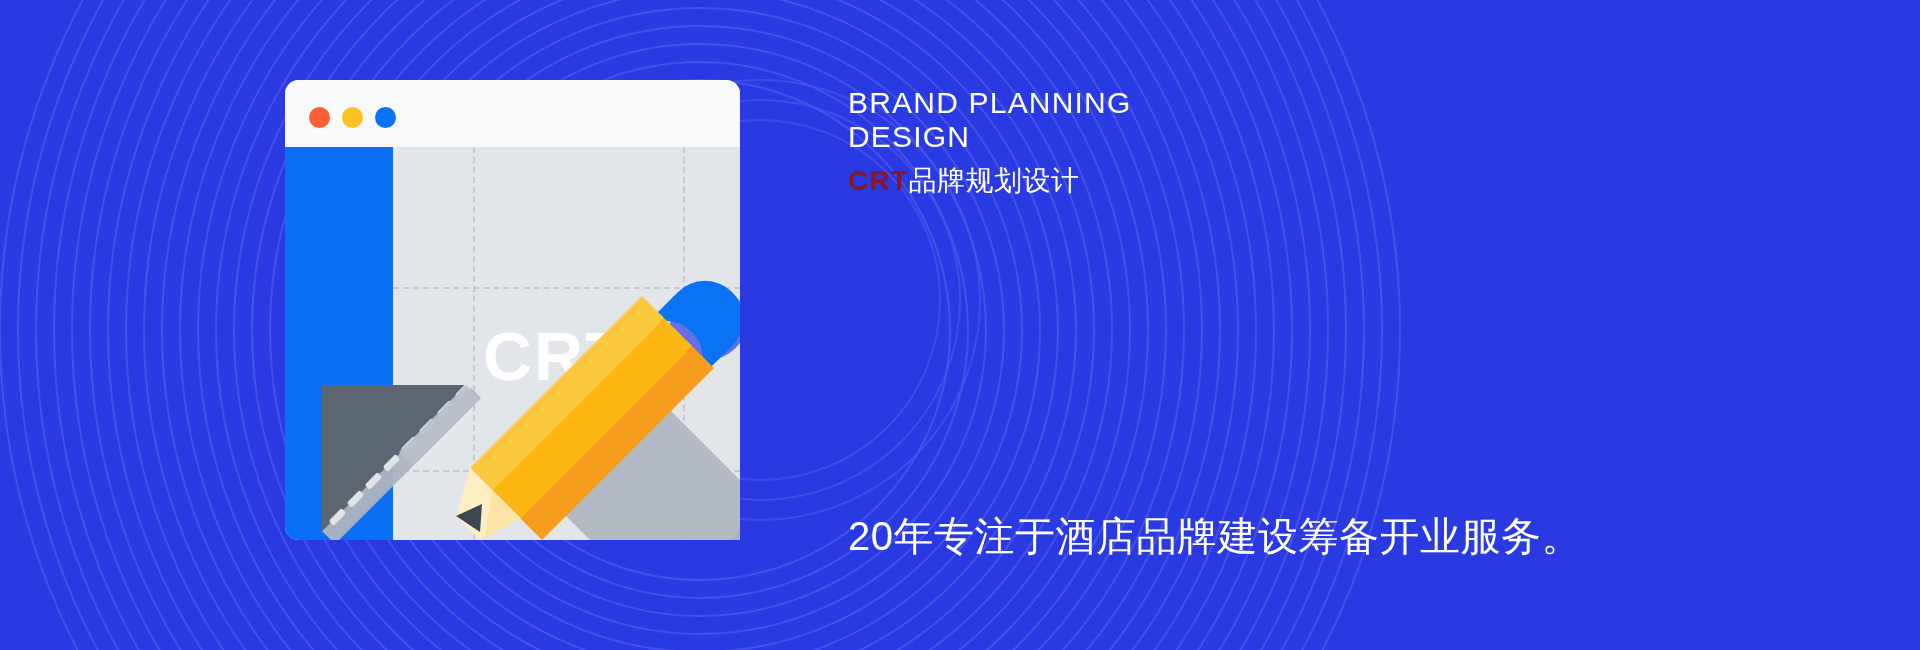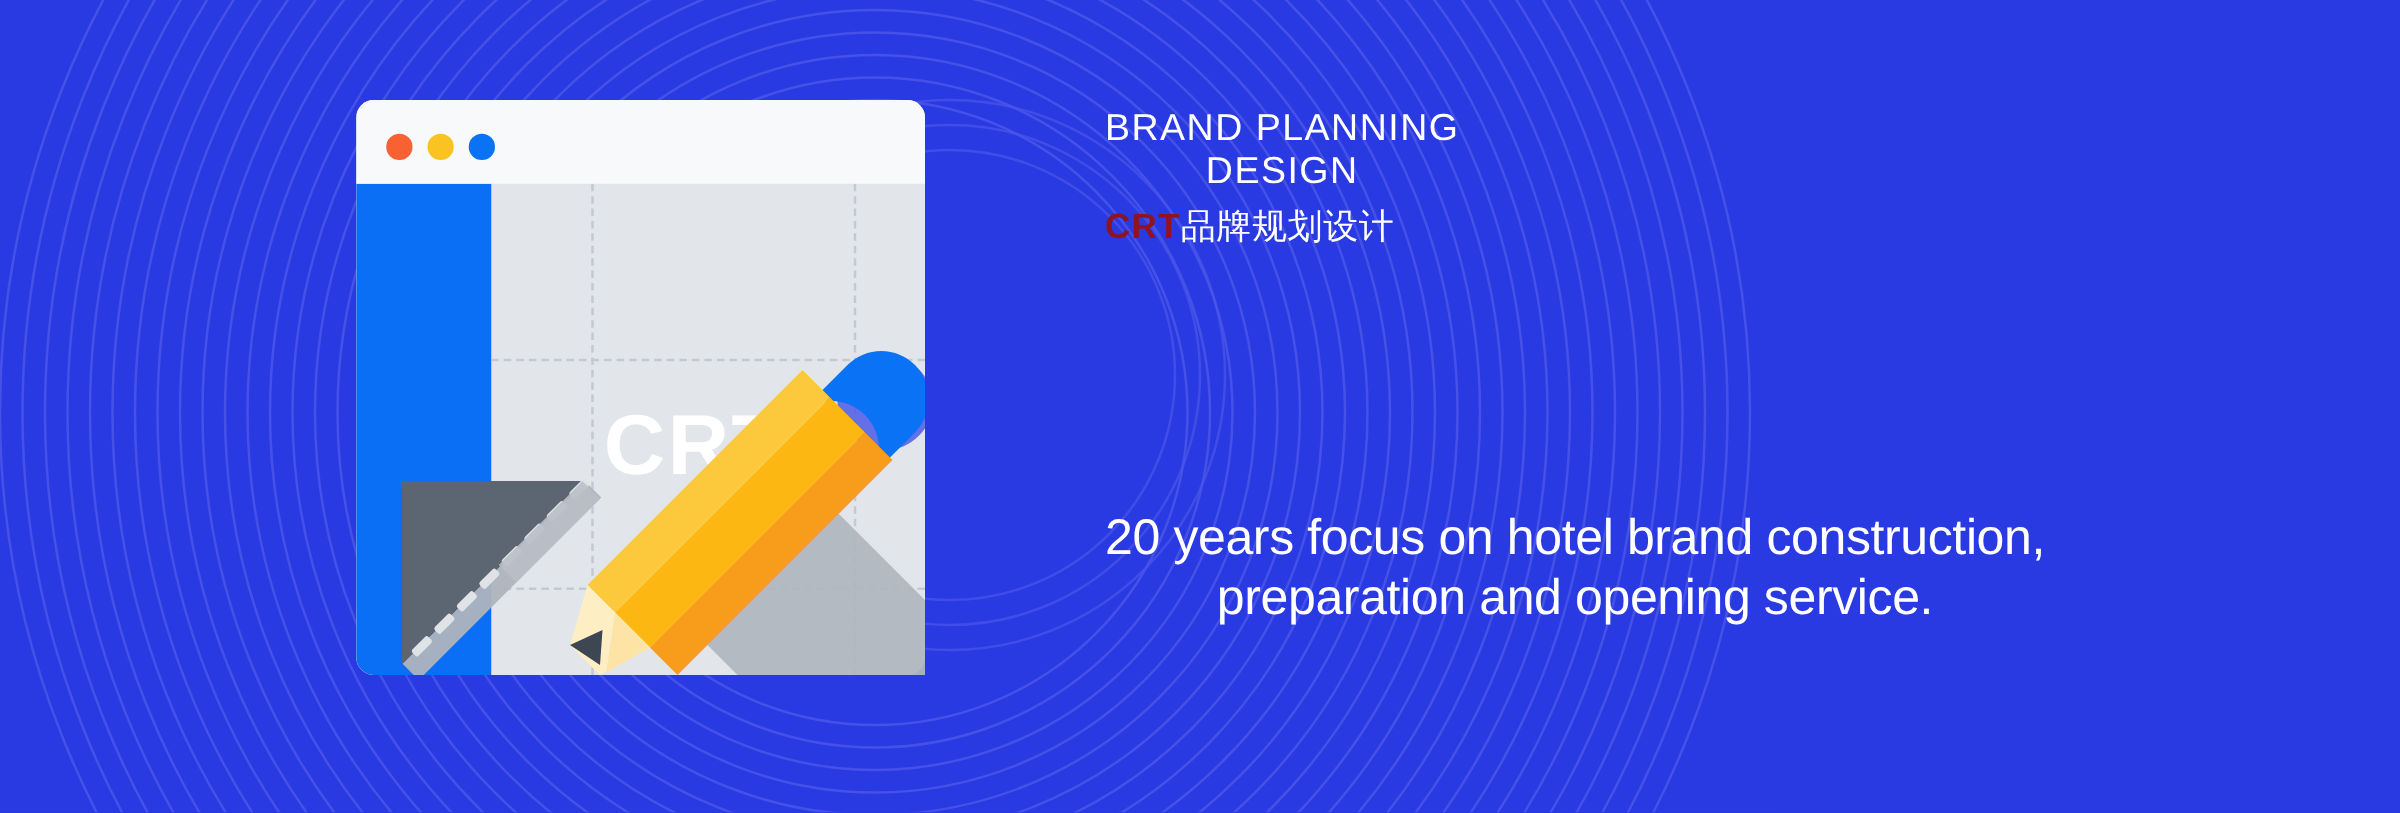--- a/index.html
+++ b/index.html
@@ -106,25 +106,24 @@
 
   
   .ruler { position: absolute; left: 0; top: 0; width: 560px; height: 480px; }
 
   
   .pencil { position: absolute; left: 0; top: 0; width: 560px; height: 480px; }
 
   
   .txt {
     position: absolute;
-    left: 884px;
+    left: 848px;
     top: 0;
     width: 1000px;
     height: 604px;
-    text-align: center;
   }
   .kicker {
     position: absolute;
     left: 0;
     top: 86px;
     color: #ffffff;
     font-size: 30px;
     line-height: 34px;
     letter-spacing: 1.2px;
     font-weight: 400;
@@ -287,17 +286,16 @@
 
       <path d="M 276 456 L 302 444 L 300 472 Z" fill="#3d4653"></path>
     </svg>
 
   </div>
 
   <div class="txt">
     <div class="kicker">BRAND PLANNING
 DESIGN</div>
     <div class="kicker-cn"><span class="crt-red">CRT</span><span>品牌规划设计</span></div>
-    <div class="head-en">20 years focus on hotel brand construction,
-preparation and opening service.</div>
+    <div class="head-cn">20年专注于酒店品牌建设筹备开业服务。</div>
   </div>
 
 </div>
 
 </body></html>

